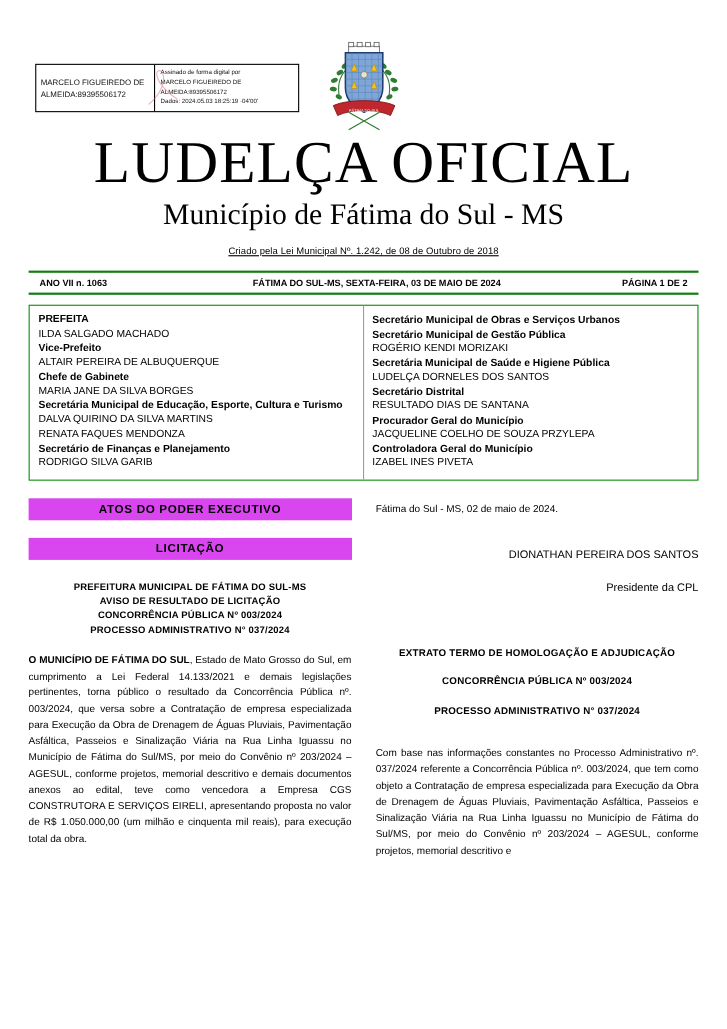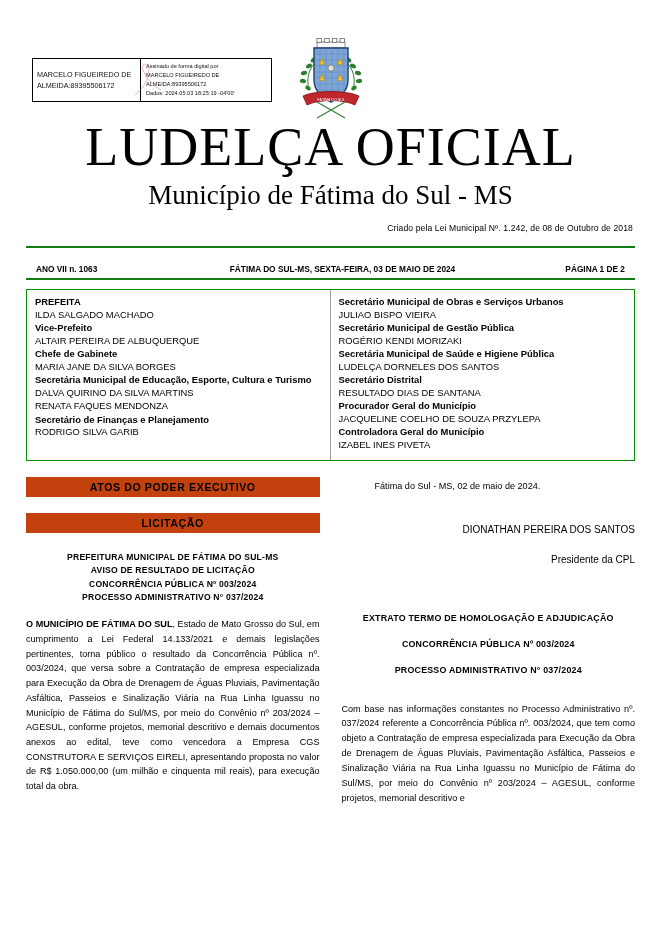--- a/index.html
+++ b/index.html
@@ -90,32 +90,33 @@
     margin-top: -2px;
   }
   .doc-sub {
     text-align: center;
     font-family: "Liberation Serif", serif;
     font-size: 27px;
     line-height: 1.15;
     margin-top: 6px;
   }
   .doc-law {
-    text-align: right;
+    text-align: center;
     font-size: 8.6px;
     margin-top: 12px;
     letter-spacing: .1px;
+    text-decoration: underline;
   }
 
   
   .infobar-wrap {
     margin: 13px 26px 0 26px;
     border-top: 2.2px solid #127d12;
     border-bottom: 2.2px solid #127d12;
-    padding: 16px 4px 4px 4px;
+    padding: 4px 4px 4px 4px;
     display: flex;
     align-items: center;
   }
   .infobar-left {
     width: 26%;
     font-size: 8.3px;
     font-weight: bold;
     padding-left: 6px;
     box-sizing: border-box;
   }
@@ -133,20 +134,21 @@
     padding-right: 6px;
     box-sizing: border-box;
   }
 
   
   .officials {
     margin: 9px 26px 0 26px;
     border: 1.6px solid #0a8a0a;
     display: flex;
     box-sizing: border-box;
+    align-items: flex-end;
   }
   .officials-col {
     width: 50%;
     padding: 6px 8px 8px 8px;
     box-sizing: border-box;
   }
   .officials-col.left { border-right: 1px solid #9d9d9d; }
   .off-role {
     font-size: 9.4px;
     font-weight: bold;
@@ -164,21 +166,21 @@
     margin: 16px 26px 0 26px;
     display: flex;
     gap: 22px;
   }
   .col {
     width: 50%;
     box-sizing: border-box;
   }
 
   .banner {
-    background: #c2410c;
+    background: #d946ef;
     color: #000000;
     text-align: center;
     font-size: 10.6px;
     font-weight: bold;
     letter-spacing: .6px;
     padding: 4px 0 4px 0;
     margin-bottom: 16px;
   }
   .banner.second { margin-top: 14px; margin-bottom: 18px; }
 
@@ -196,21 +198,20 @@
     font-size: 9.1px;
     line-height: 1.62;
     margin-top: 13px;
   }
   .body-par b { font-weight: bold; }
 
   .right-date {
     font-size: 9.1px;
     line-height: 1.6;
     margin-top: 2px;
-    margin-left: 33px;
   }
   .right-sign {
     text-align: right;
     font-size: 10px;
     line-height: 1.6;
     margin-top: 28px;
   }
   .right-sign .role { margin-top: 14px; }
 
   .heading-block2 {
@@ -328,21 +329,20 @@
       <div class="off-role">Chefe de Gabinete</div>
       <div class="off-name">MARIA JANE DA SILVA BORGES</div>
       <div class="off-role">Secretária Municipal de Educação, Esporte, Cultura e Turismo</div>
       <div class="off-name">DALVA QUIRINO DA SILVA MARTINS</div>
       <div class="off-name">RENATA FAQUES MENDONZA</div>
       <div class="off-role">Secretário de Finanças e Planejamento</div>
       <div class="off-name">RODRIGO SILVA GARIB</div>
     </div>
     <div class="officials-col right">
       <div class="off-role">Secretário Municipal de Obras e Serviços Urbanos</div>
-      <div class="off-name">JULIAO BISPO VIEIRA</div>
       <div class="off-role">Secretário Municipal de Gestão Pública</div>
       <div class="off-name">ROGÉRIO KENDI MORIZAKI</div>
       <div class="off-role">Secretária Municipal de Saúde e Higiene Pública</div>
       <div class="off-name">LUDELÇA DORNELES DOS SANTOS</div>
       <div class="off-role">Secretário Distrital</div>
       <div class="off-name">RESULTADO DIAS DE SANTANA</div>
       <div class="off-role">Procurador Geral do Município</div>
       <div class="off-name">JACQUELINE COELHO DE SOUZA PRZYLEPA</div>
       <div class="off-role">Controladora Geral do Município</div>
       <div class="off-name">IZABEL INES PIVETA</div>

